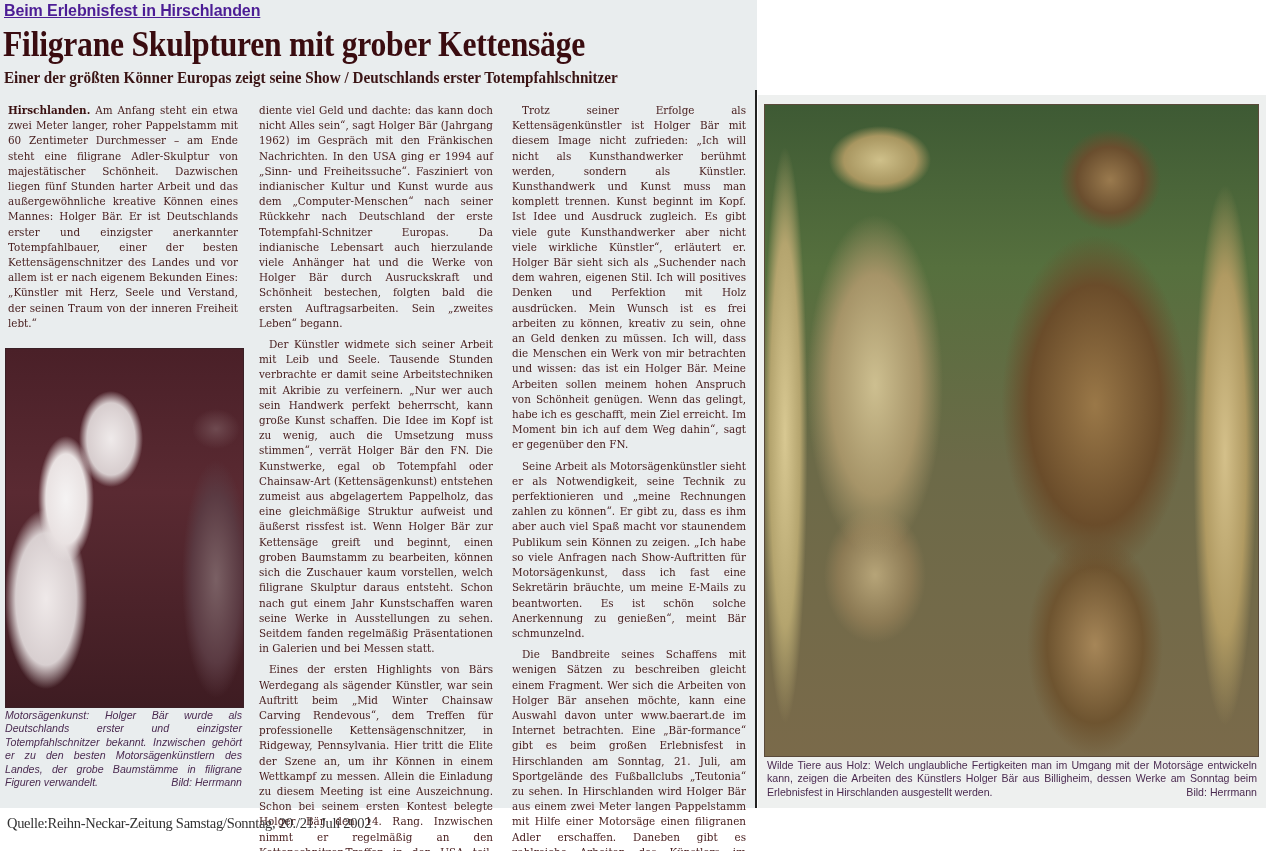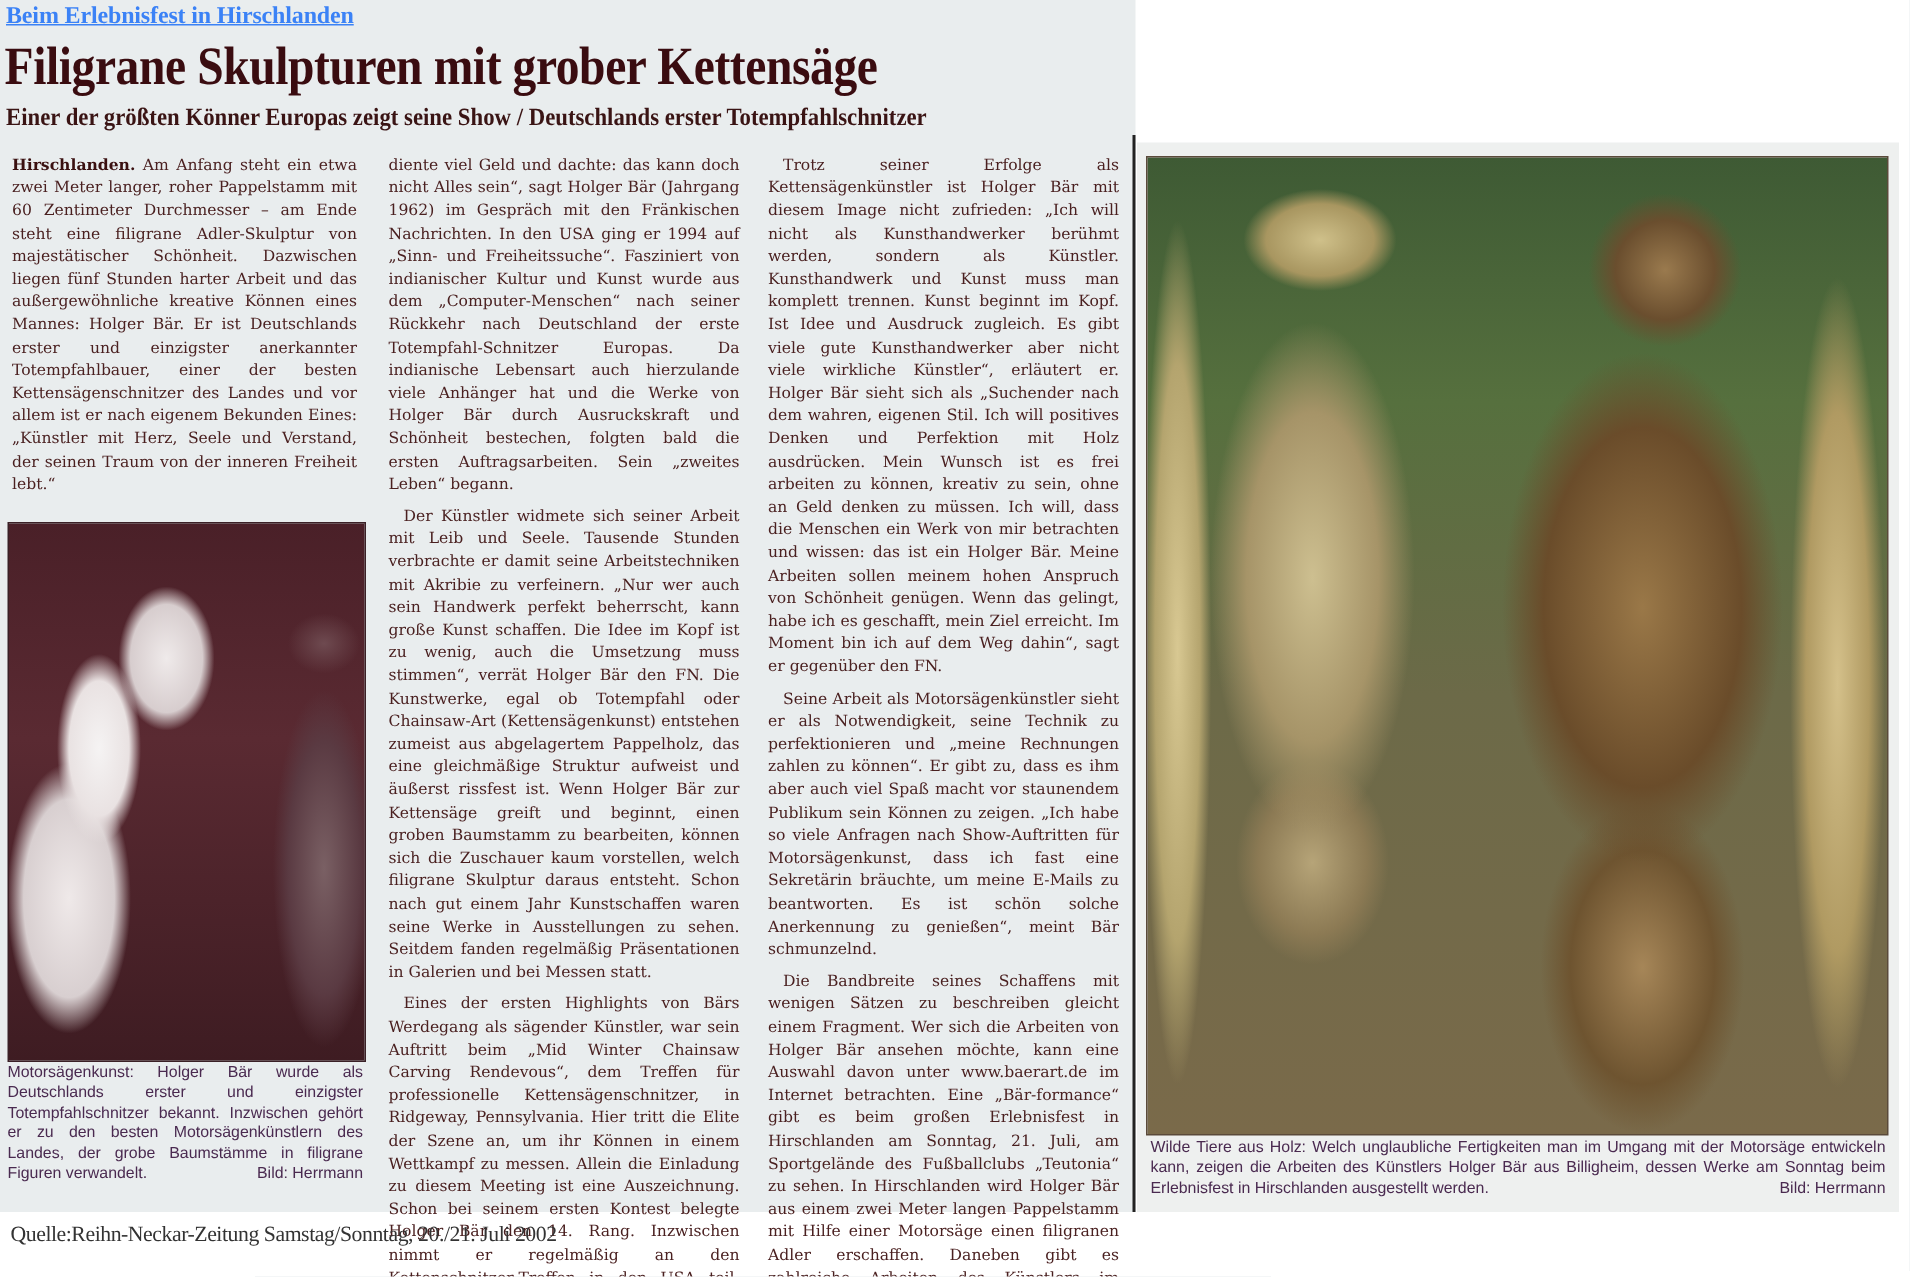--- a/index.html
+++ b/index.html
@@ -11,22 +11,22 @@
   .clip-left {
     position:absolute; left:0; top:0; width:757px; height:808px;
     background:#e9edee;
   }
   .clip-right {
     position:absolute; left:758px; top:95px; width:508px; height:713px;
     background:#eef0ef;
   }
   .kicker {
     position:absolute; left:4px; top:2px;
-    font-family:Liberation Serif, serif; font-weight:bold;
-    font-size:16px; color:#3b82f6; text-decoration:underline;
+    font-family:Liberation Sans, sans-serif; font-weight:bold;
+    font-size:16px; color:#4c1d95; text-decoration:underline;
     letter-spacing:-0.1px;
   }
   .headline {
     position:absolute; left:3px; top:22px; width:760px;
     font-family:"Liberation Serif", serif; font-weight:bold;
     font-size:36px; line-height:44px; color:#3a0c10;
     transform:scaleX(0.88); transform-origin:left top; white-space:nowrap;
     letter-spacing:-0.3px;
   }
   .subhead {
@@ -59,21 +59,21 @@
       radial-gradient(ellipse 40px 60px at 105px 90px, #efeaea 0%, #d7cdce 60%, transparent 80%),
       radial-gradient(ellipse 30px 25px at 210px 80px, #6e4a50 0%, transparent 80%),
       radial-gradient(ellipse 40px 140px at 210px 230px, #7a6064 0%, #5a3a42 60%, transparent 85%),
       linear-gradient(180deg, #4a2028 0%, #5a2a32 40%, #3e1c22 100%);
     border:1px solid #3a2026;
   }
   .cap-sans {
     font-family:"Liberation Sans", sans-serif; color:#4a2a50;
     font-size:10.6px; line-height:13.4px; text-align:justify;
   }
-  .caption1 { position:absolute; left:5px; top:709px; width:237px; }
+  .caption1 { position:absolute; left:5px; top:709px; width:237px;font-style:italic; }
   .caption2 { position:absolute; left:767px; top:759px; width:490px; }
   .credit { float:right; }
   .photo2 {
     position:absolute; left:764px; top:104px; width:493px; height:651px;
     border:1px solid #5a4a3a;
     background:
       radial-gradient(ellipse 60px 40px at 115px 55px, #cfc08a 0%, #a89660 60%, transparent 85%),
       radial-gradient(ellipse 80px 200px at 110px 280px, #cdbf90 0%, #a69468 55%, transparent 85%),
       radial-gradient(ellipse 60px 80px at 110px 470px, #b6a478 0%, #8c7a54 60%, transparent 85%),
       radial-gradient(ellipse 60px 60px at 345px 75px, #9a7a4e 0%, #6a4e2e 55%, transparent 85%),

